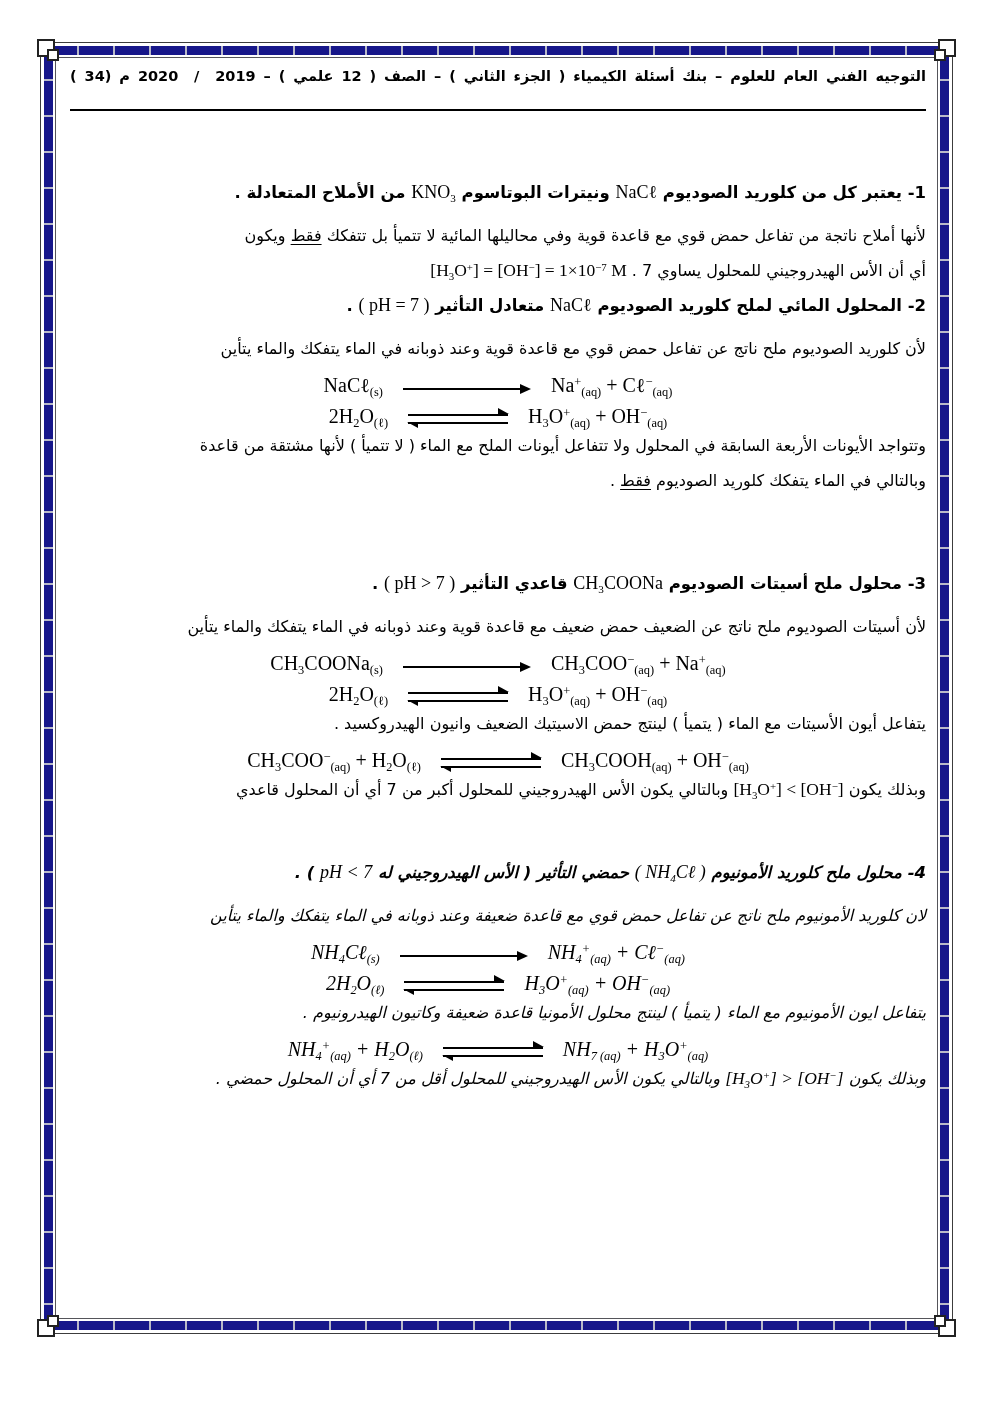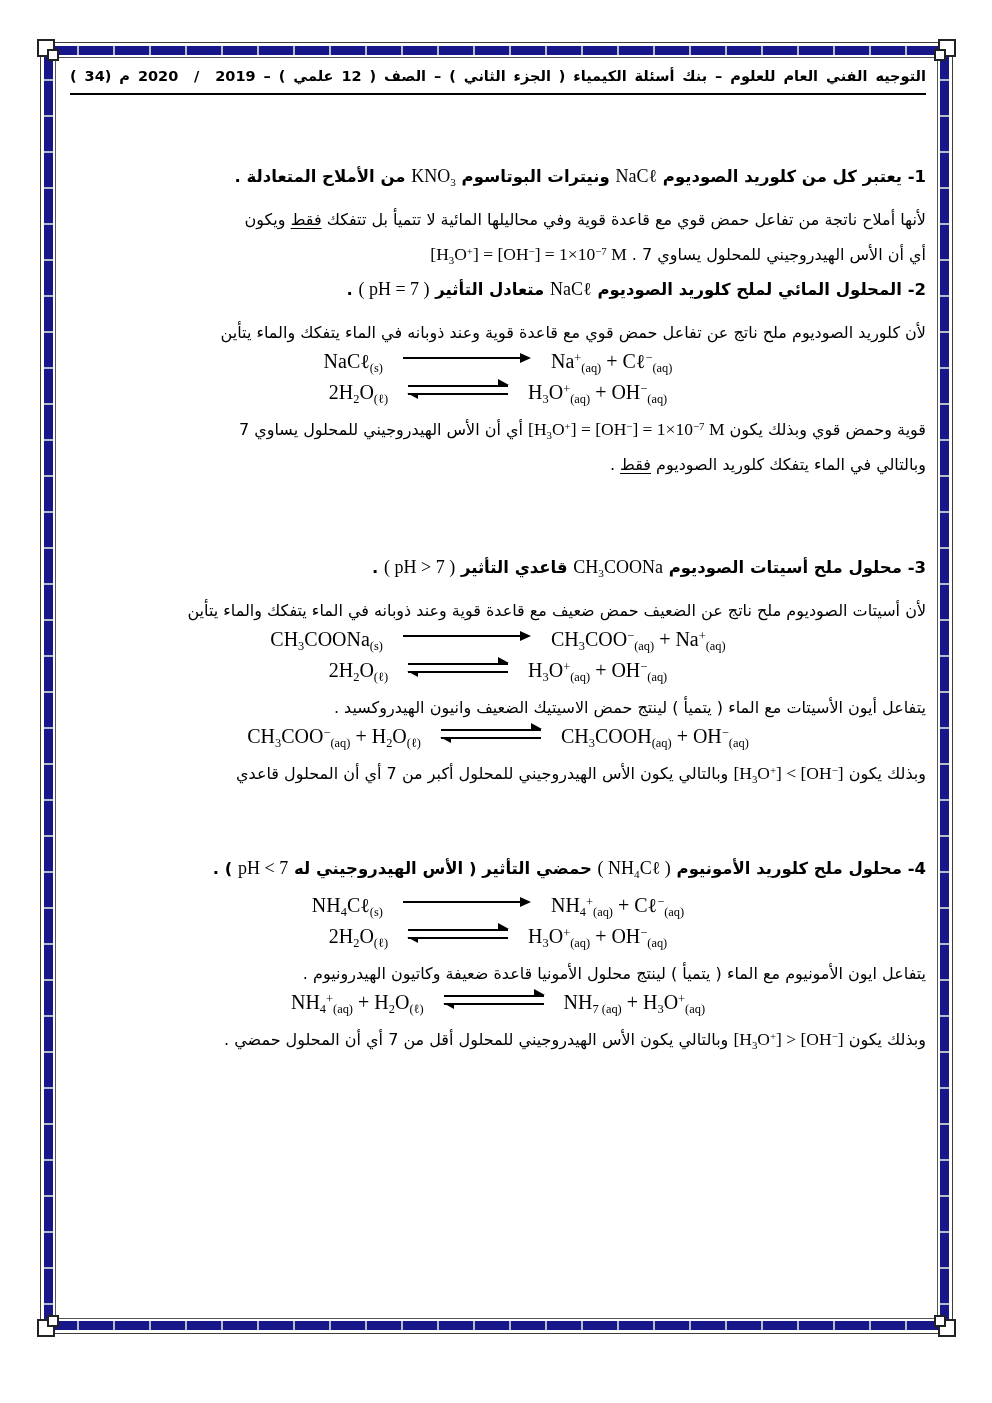--- a/index.html
+++ b/index.html
@@ -25,39 +25,39 @@
   .corner .sq2{position:absolute;width:8px;height:8px;border:2px solid #222;background:#fff;}
   .corner.tl{left:-7px;top:-7px;}  .corner.tl .sq1{left:0;top:0;}  .corner.tl .sq2{left:10px;top:10px;}
   .corner.tr{right:-7px;top:-7px;} .corner.tr .sq1{right:0;top:0;} .corner.tr .sq2{right:10px;top:10px;}
   .corner.bl{left:-7px;bottom:-7px;}  .corner.bl .sq1{left:0;bottom:0;}  .corner.bl .sq2{left:10px;bottom:10px;}
   .corner.br{right:-7px;bottom:-7px;} .corner.br .sq1{right:0;bottom:0;} .corner.br .sq2{right:10px;bottom:10px;}
 
   
   .content{position:absolute;left:70px;right:66px;top:60px;bottom:80px;direction:rtl;}
   .hdr{
     margin:4px 0 0;font-weight:bold;font-size:14.5px;line-height:25px;
-    border-bottom:2px solid #000;padding-bottom:4px;
+    border-bottom:2px solid #000;padding-bottom:20px;
     text-align:justify;text-align-last:justify;white-space:nowrap;
   }
   .title{margin:44px 4px 0 0;font-size:21px;font-weight:bold;line-height:34px;text-align:right;}
   .title .tpart{border-bottom:2.5px solid #000;padding-bottom:2px;}
   .title .tcolon{margin:0 9px;}
   .item{margin:0;}
-  #s1{margin-top:64px;} #s2{} #s3{margin-top:68px;} #s4{margin-top:60px;}
+  #s1{margin-top:64px;} #s2{} #s3{margin-top:68px;} #s4{margin-top:48px;font-style:italic;}
   .ihead{font-size:16.5px;font-weight:bold;line-height:34px;margin:0 0 8px;text-align:right;}
   .ihead .chem{font-weight:400;font-size:18px;}
   .line{font-size:16px;line-height:35px;margin:0;text-align:right;}
   .chem{font-family:"Liberation Serif","DejaVu Serif",serif;}
   .line .chem,.fx{font-size:17.5px;}
   sub{font-size:0.62em;vertical-align:-0.35em;line-height:0;}
   sup{font-size:0.62em;vertical-align:0.5em;line-height:0;}
   u{text-underline-offset:3px;}
 
   
-  .eqrow{display:flex;justify-content:center;align-items:flex-start;direction:ltr;
+  .eqrow{display:flex;justify-content:center;align-items:flex-end;direction:ltr;
          font-size:20px;height:31px;margin:0;}
   .eqrow .chem{white-space:nowrap;}
   .arrow-single{position:relative;width:128px;height:16px;display:inline-block;margin:0 20px;flex:none;}
   .arrow-single .shaft{position:absolute;left:0;right:4px;top:7px;border-top:2px solid #000;display:block;}
   .arrow-single .shaft:after{content:"";position:absolute;right:-4px;top:-6px;width:0;height:0;
     border-left:11px solid #000;border-top:5px solid transparent;border-bottom:5px solid transparent;}
   .arrow-eq{position:relative;width:104px;height:18px;display:inline-block;margin:0 18px;flex:none;}
   .arrow-eq i{display:block;}
   .arrow-eq .t{position:absolute;left:2px;right:2px;top:4px;border-top:2px solid #000;}
   .arrow-eq .t:after{content:"";position:absolute;right:-1px;top:-8px;width:0;height:0;
@@ -116,21 +116,21 @@
       <span class="chem">Na<sup>+</sup><sub>(aq)</sub> + Cℓ<sup>−</sup><sub>(aq)</sub></span>
     </div>
     <div class="eqrow">
       <span class="chem">2H<sub>2</sub>O<sub>(ℓ)</sub></span>
       <span class="arrow-eq">
           <i class="t"></i>
           <i class="b"></i>
         </span>
       <span class="chem">H<sub>3</sub>O<sup>+</sup><sub>(aq)</sub>  + OH<sup>−</sup><sub>(aq)</sub></span>
     </div>
-    <p class="line">قوية وحمض قوي وبذلك يكون <span dir="ltr" class="chem fx">[H<sub>3</sub>O<sup>+</sup>] = [OH<sup>−</sup>] = 1×10<sup>−7</sup> M</span> أي أن الأس الهيدروجيني للمحلول يساوي 7</p>
+    <p class="line">وتتواجد الأيونات الأربعة السابقة في المحلول ولا تتفاعل أيونات الملح مع الماء ( لا تتميأ ) لأنها مشتقة من قاعدة</p>
     <p class="line">وبالتالي في الماء يتفكك كلوريد الصوديوم <u>فقط</u> .</p>
   </section>
 
   <section class="item" id="s3">
     <p class="ihead">3- محلول ملح أسيتات الصوديوم <span dir="ltr" class="chem">CH<sub>3</sub>COONa</span> قاعدي التأثير <span dir="ltr" class="chem">( pH &gt; 7 )</span> .</p>
     <p class="line">لأن أسيتات الصوديوم ملح ناتج عن الضعيف حمض ضعيف مع قاعدة قوية وعند ذوبانه في الماء يتفكك والماء يتأين</p>
     <div class="eqrow">
       <span class="chem">CH<sub>3</sub>COONa<sub>(s)</sub></span>
       <span class="arrow-single">
           <i class="shaft"></i>
@@ -152,20 +152,21 @@
           <i class="t"></i>
           <i class="b"></i>
         </span>
       <span class="chem">CH<sub>3</sub>COOH<sub>(aq)</sub>   + OH<sup>−</sup><sub>(aq)</sub></span>
     </div>
     <p class="line">وبذلك يكون  <span dir="ltr" class="chem fx">[H<sub>3</sub>O<sup>+</sup>] &lt; [OH<sup>−</sup>]</span>  وبالتالي يكون الأس الهيدروجيني للمحلول أكبر من 7 أي أن المحلول قاعدي</p>
   </section>
 
   <section class="item" id="s4">
     <p class="ihead">4- محلول ملح كلوريد الأمونيوم <span dir="ltr" class="chem">( NH<sub>4</sub>Cℓ )</span> حمضي التأثير ( الأس الهيدروجيني له  <span dir="ltr" class="chem">pH &lt; 7</span>  ) .</p>
+    <p class="line">لان كلوريد الأمونيوم ملح ناتج عن تفاعل حمض قوي مع قاعدة ضعيفة وعند ذوبانه في الماء يتفكك والماء يتأين</p>
     <div class="eqrow">
       <span class="chem">NH<sub>4</sub>Cℓ<sub>(s)</sub></span>
       <span class="arrow-single">
           <i class="shaft"></i>
         </span>
       <span class="chem">NH<sub>4</sub><sup>+</sup><sub>(aq)</sub>  +   Cℓ<sup>−</sup><sub>(aq)</sub></span>
     </div>
     <div class="eqrow">
       <span class="chem">2H<sub>2</sub>O<sub>(ℓ)</sub></span>
       <span class="arrow-eq">

